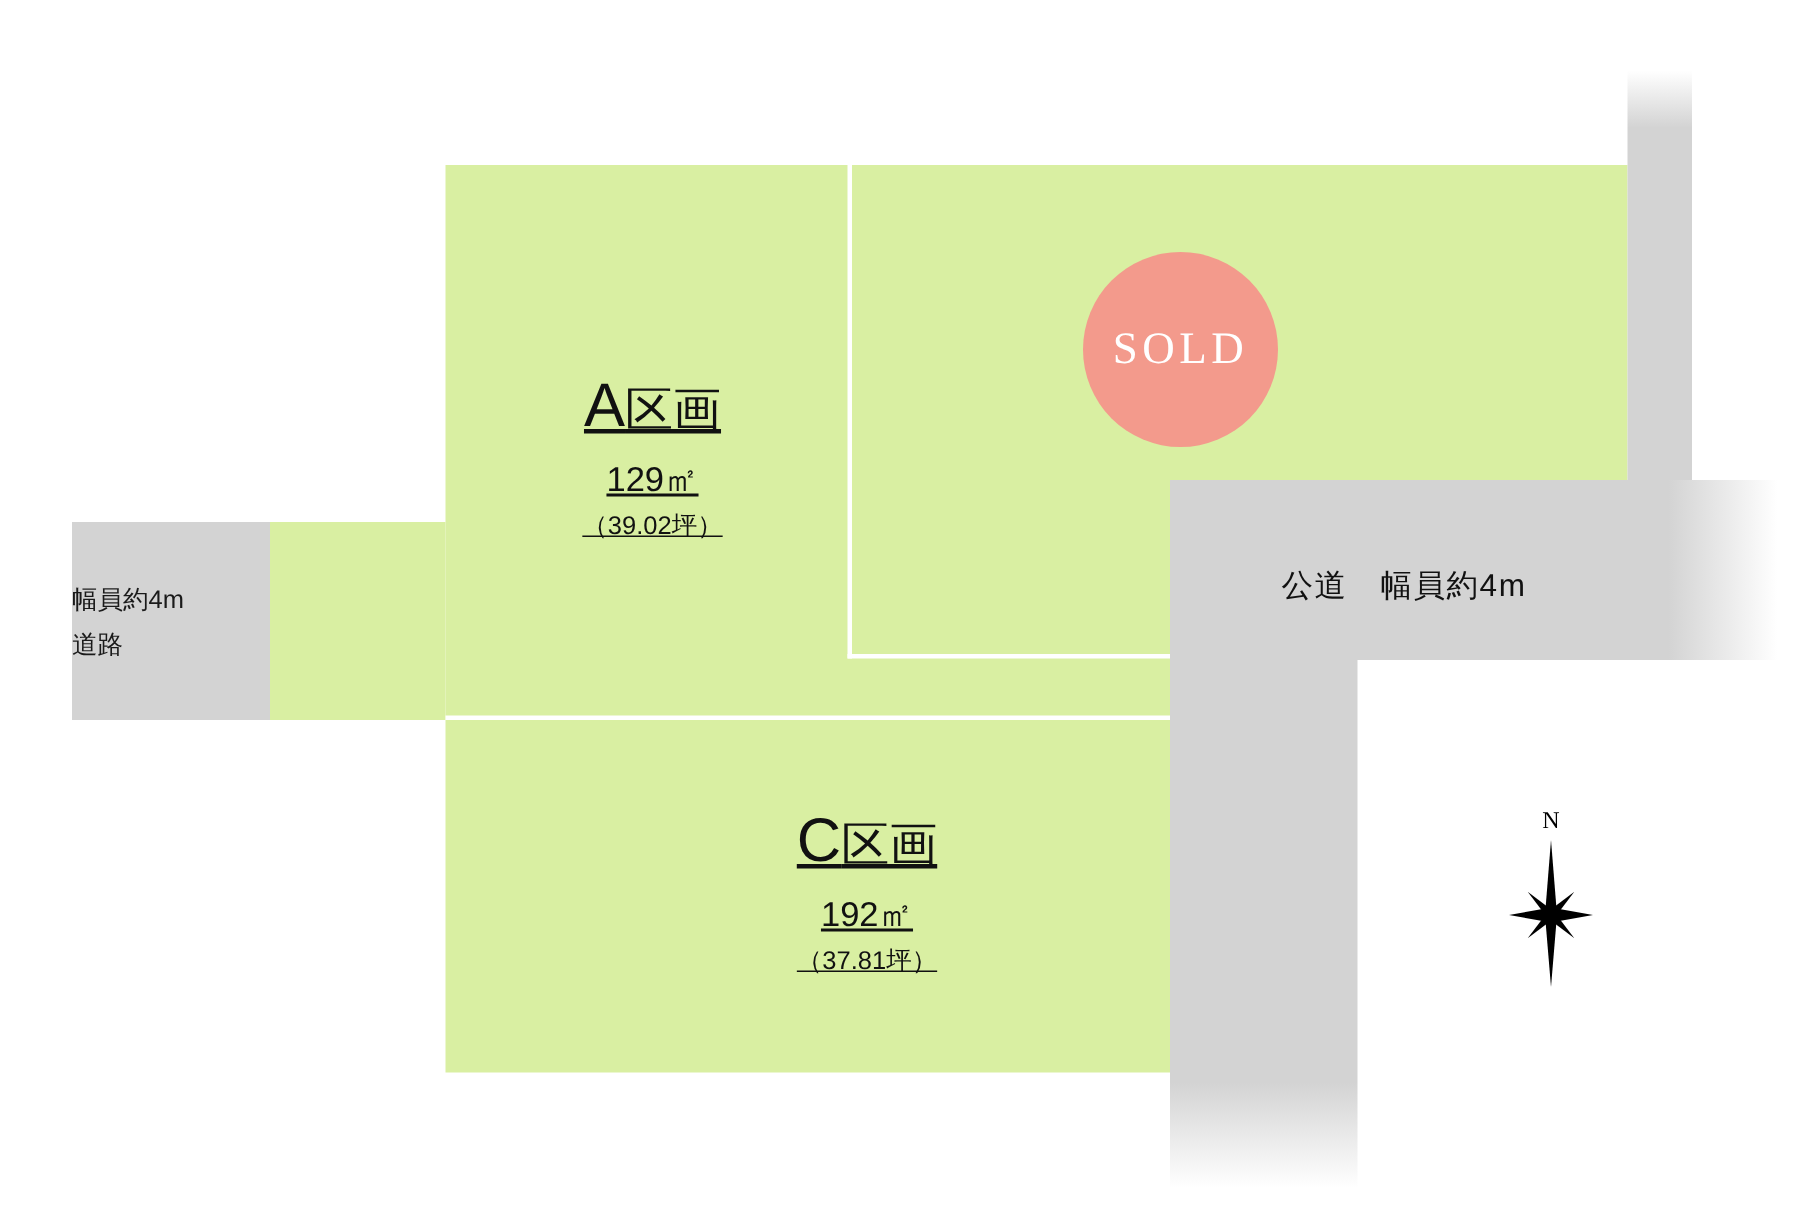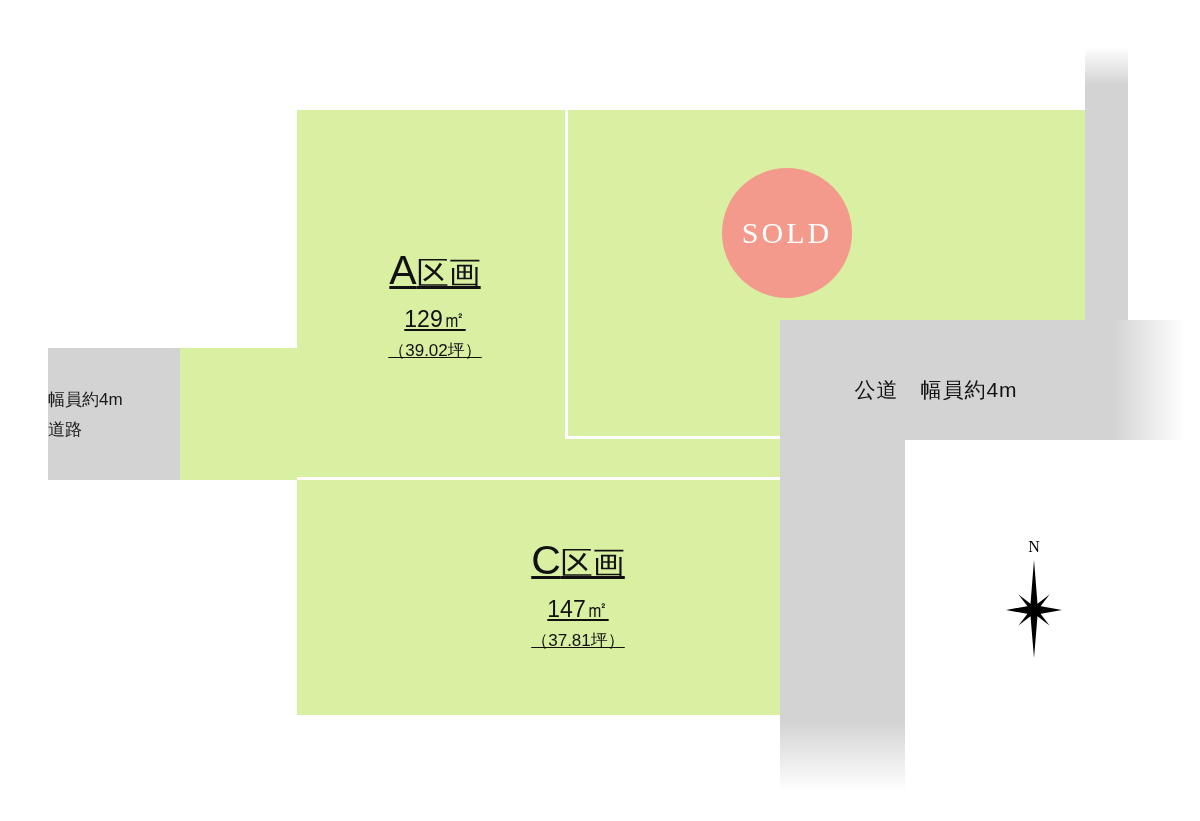--- a/index.html
+++ b/index.html
@@ -83,21 +83,21 @@
   <div class="road-band-label">公道　幅員約4m</div>
 
   <div class="plot-label plot-label-a">
     <div class="plot-name"><span class="letter">A</span><span>区画</span></div>
     <div class="plot-area">129㎡</div>
     <div class="plot-tsubo">（39.02坪）</div>
   </div>
 
   <div class="plot-label plot-label-c">
     <div class="plot-name"><span class="letter">C</span><span>区画</span></div>
-    <div class="plot-area">147㎡</div>
+    <div class="plot-area">192㎡</div>
     <div class="plot-tsubo">（37.81坪）</div>
   </div>
 
   <div class="sold-badge">
     <span>SOLD</span>
   </div>
 
   <svg class="compass" viewBox="0 0 80 124">
     <text x="40" y="16" text-anchor="middle">N</text>
     <g transform="rotate(45 40 74)">

